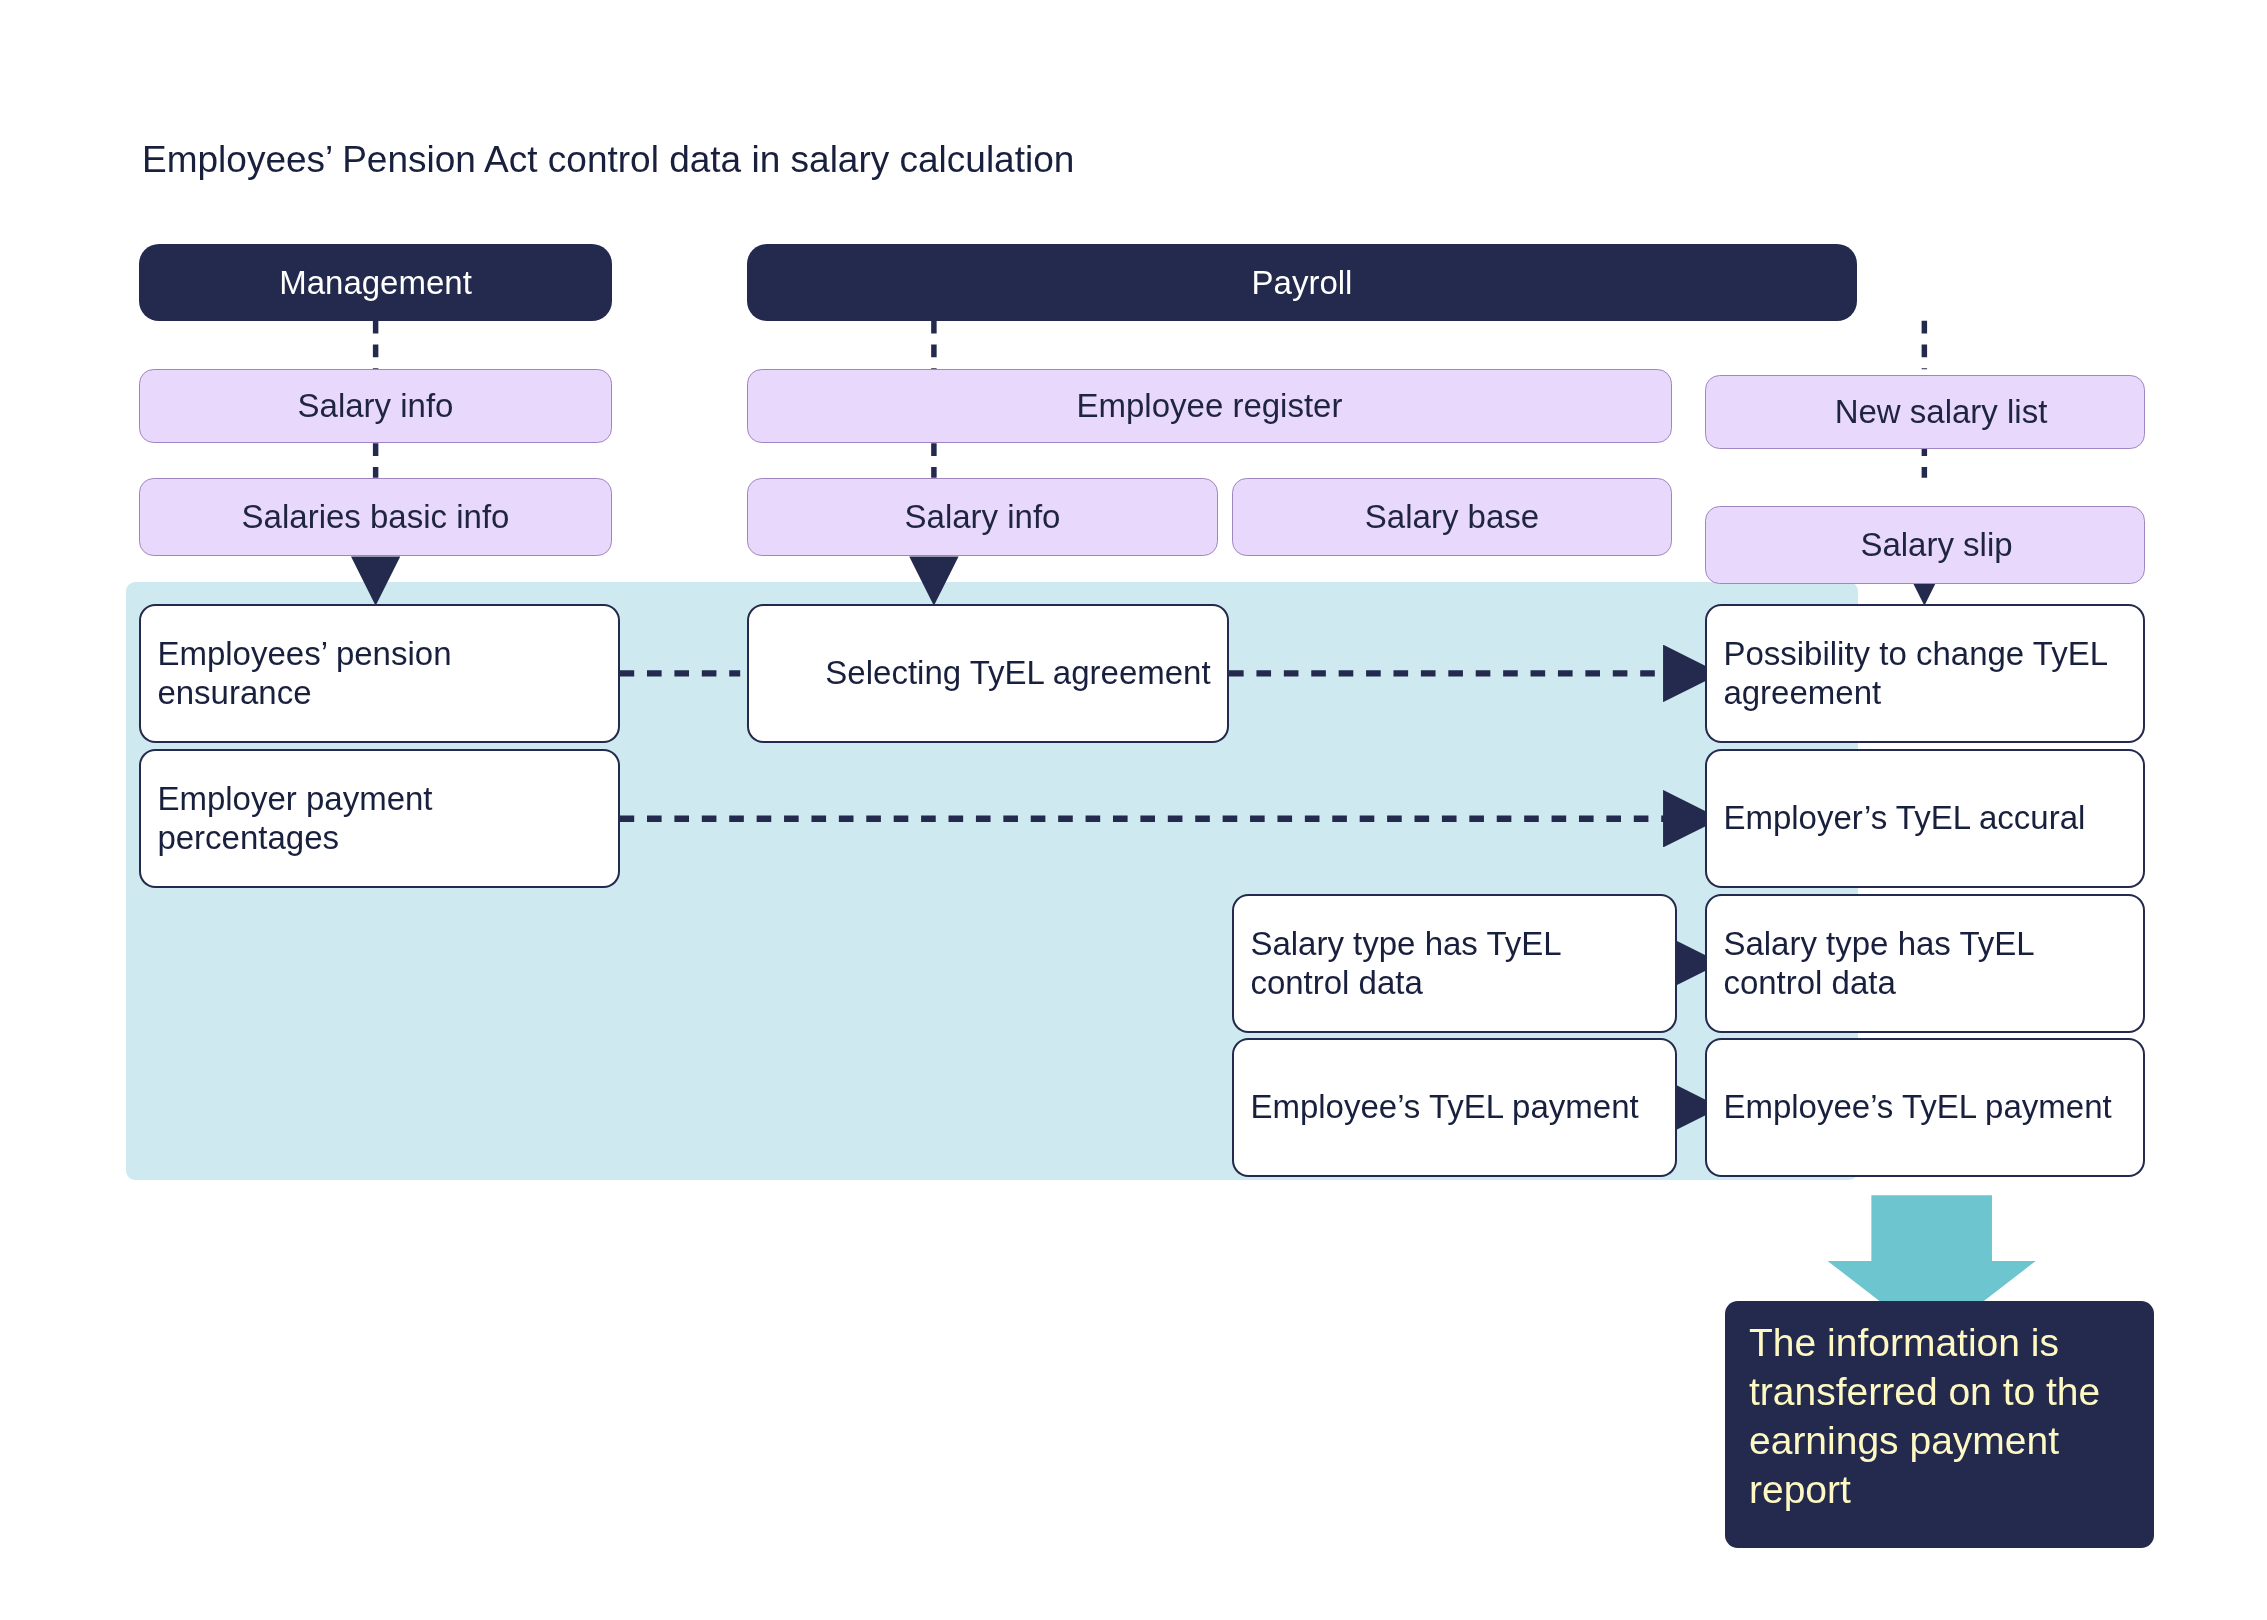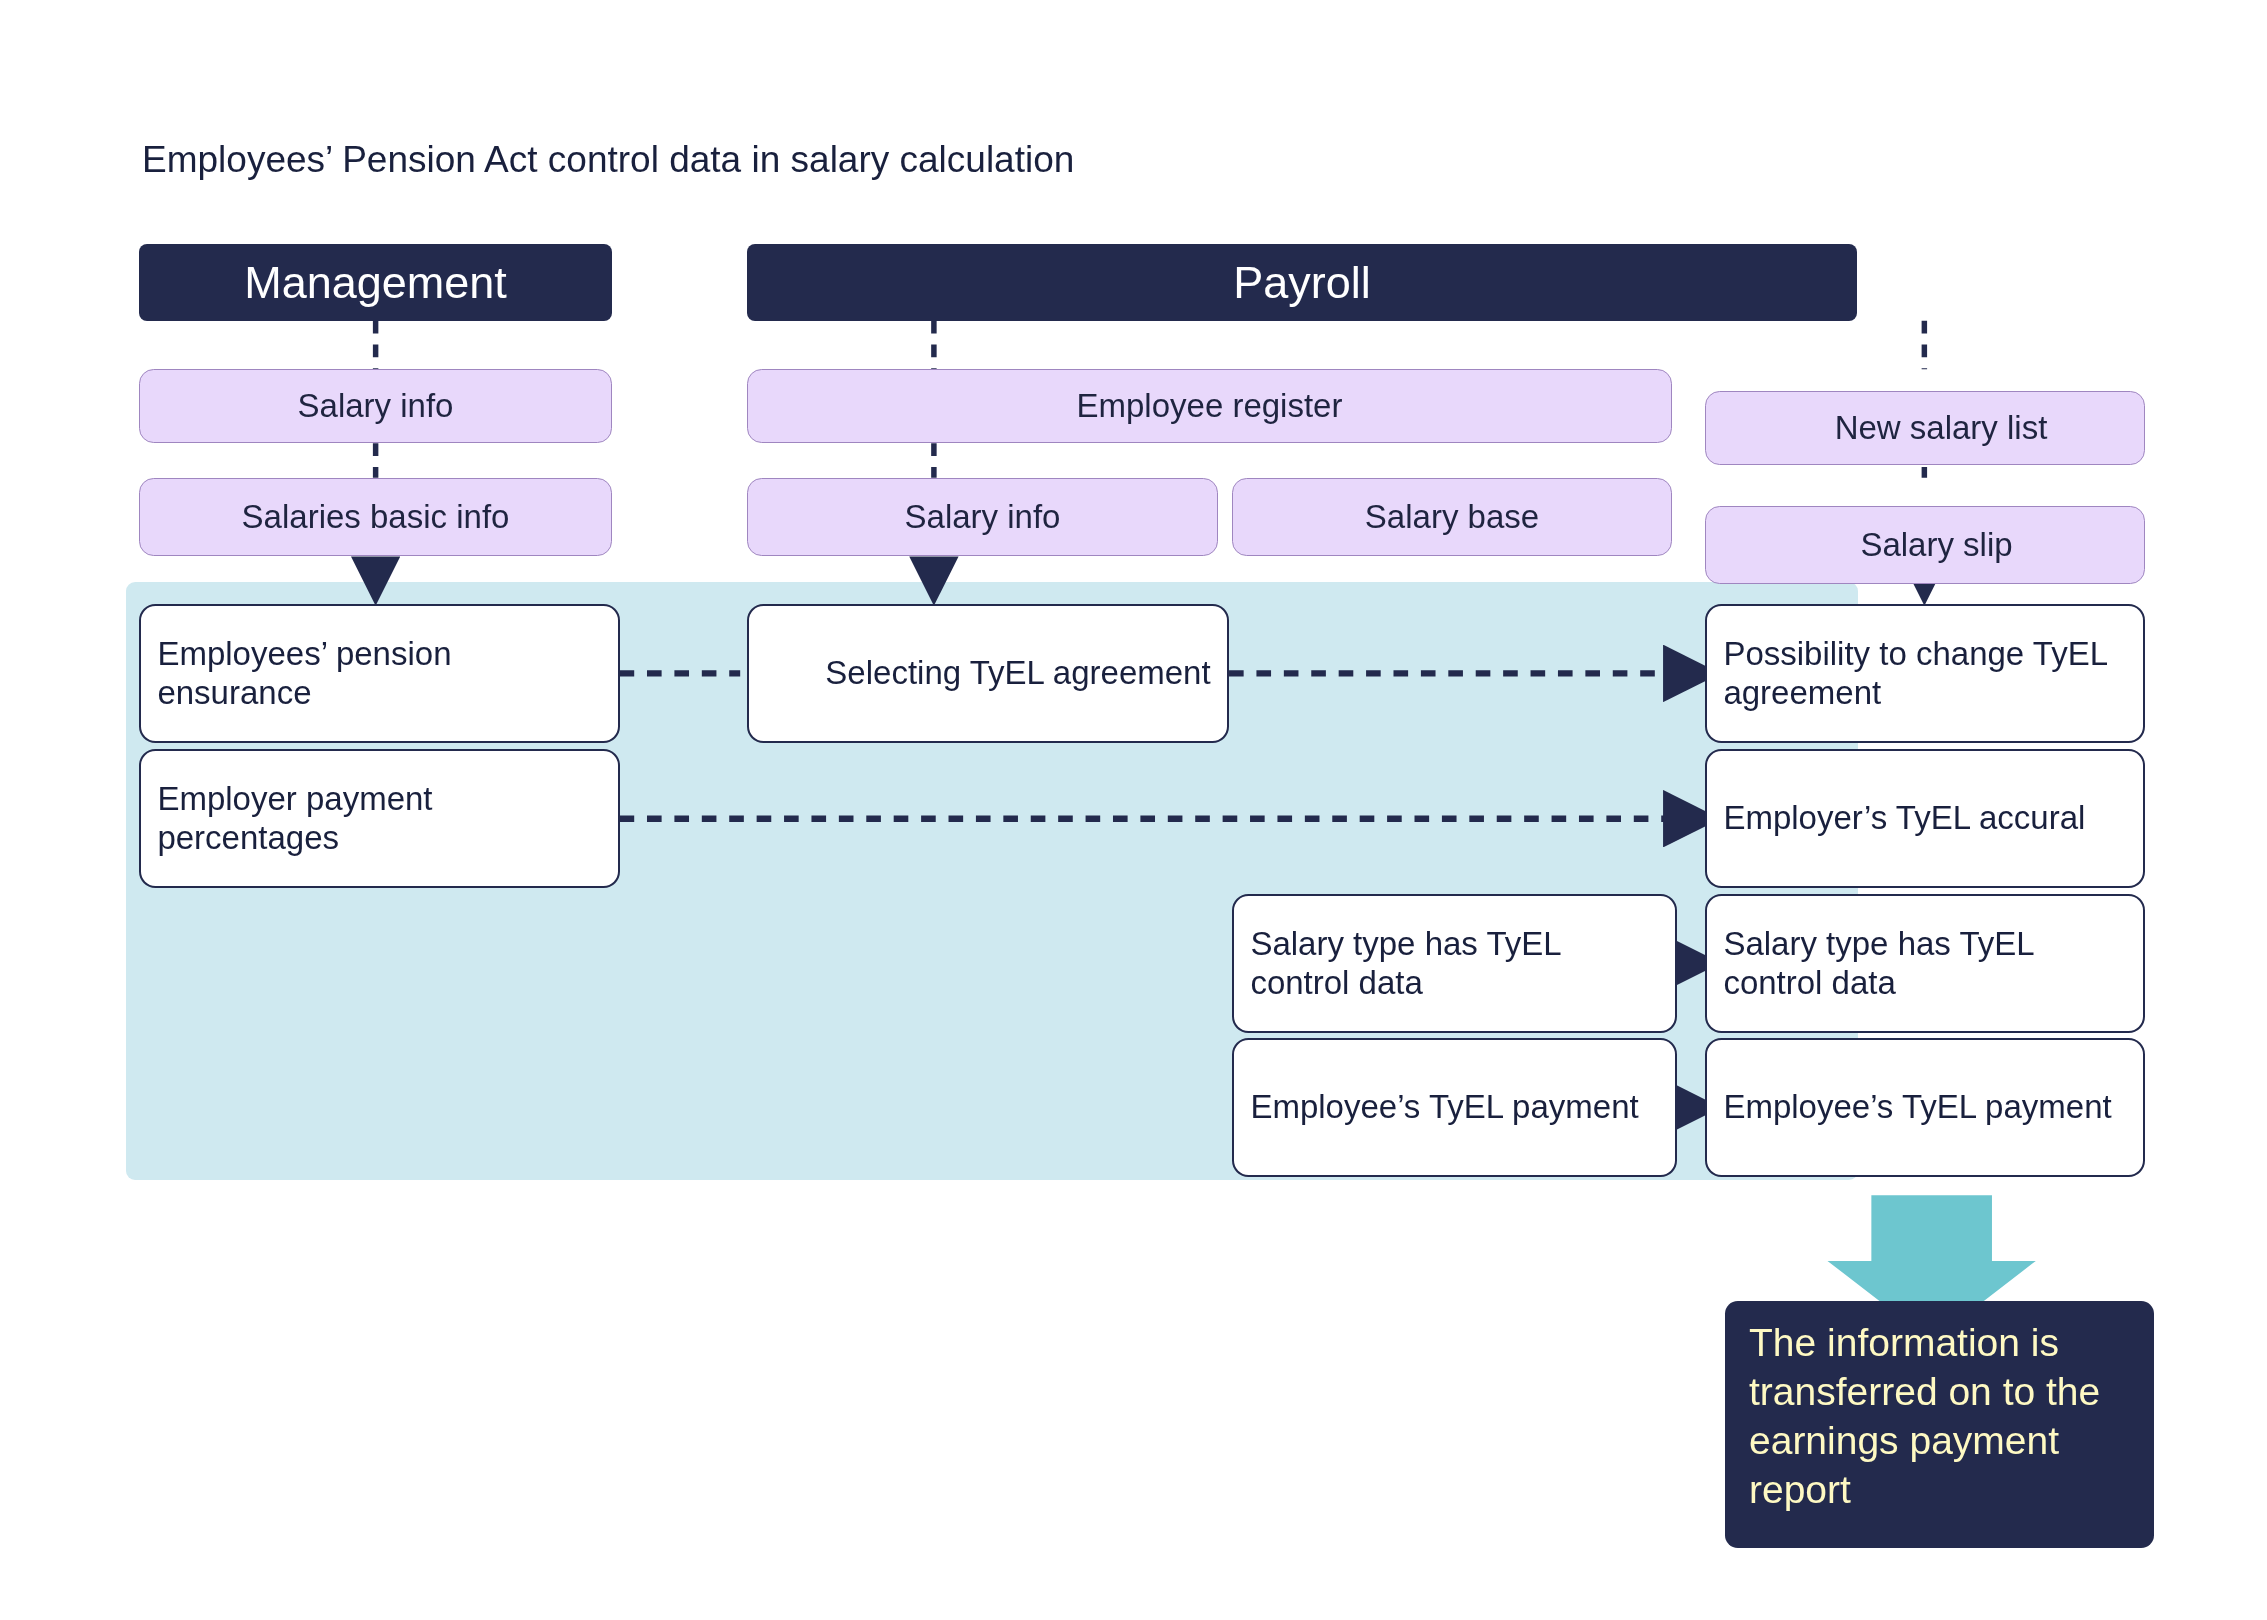--- a/index.html
+++ b/index.html
@@ -30,25 +30,25 @@
     font-size: 37px;
     color: #19203d;
     white-space: nowrap;
   }
 
   
   .lane-header {
     position: absolute;
     background: #232a4d;
     color: #ffffff;
-    border-radius: 8px;
+    border-radius: 20px;
     display: flex;
     align-items: center;
     justify-content: center;
-    font-size: 45px;
+    font-size: 33px;
     box-sizing: border-box;
   }
   .lane-management { left: 139px; top: 244px; width: 473px; height: 77px; }
   .lane-payroll    { left: 747px; top: 244px; width: 1110px; height: 77px; }
 
   
   .lilac {
     position: absolute;
     background: #e8d8fb;
     border: 1.8px solid #9f86c0;
@@ -179,21 +179,21 @@
   <div class="lilac" style="left:747px; top:369px; width:925px; height:74px;">
     <span>Employee register</span>
   </div>
   <div class="lilac" style="left:747px; top:478px; width:471px; height:78px;">
     <span>Salary info</span>
   </div>
   <div class="lilac" style="left:1232px; top:478px; width:440px; height:78px;">
     <span>Salary base</span>
   </div>
 
-  <div class="lilac" style="left:1705px; top:391px; width:440px; height:74px;padding-left:32px;">
+  <div class="lilac" style="left:1705px; top:375px; width:440px; height:74px;padding-left:32px;">
     <span>New salary list</span>
   </div>
   <div class="lilac" style="left:1705px; top:506px; width:440px; height:78px;padding-left:23px;">
     <span>Salary slip</span>
   </div>
 
   <div class="wbox left" style="left:139px; top:604px; width:481px; height:139px;">
     <span>Employees’ pension ensurance</span>
   </div>
   <div class="wbox left" style="left:139px; top:749px; width:481px; height:139px;">

